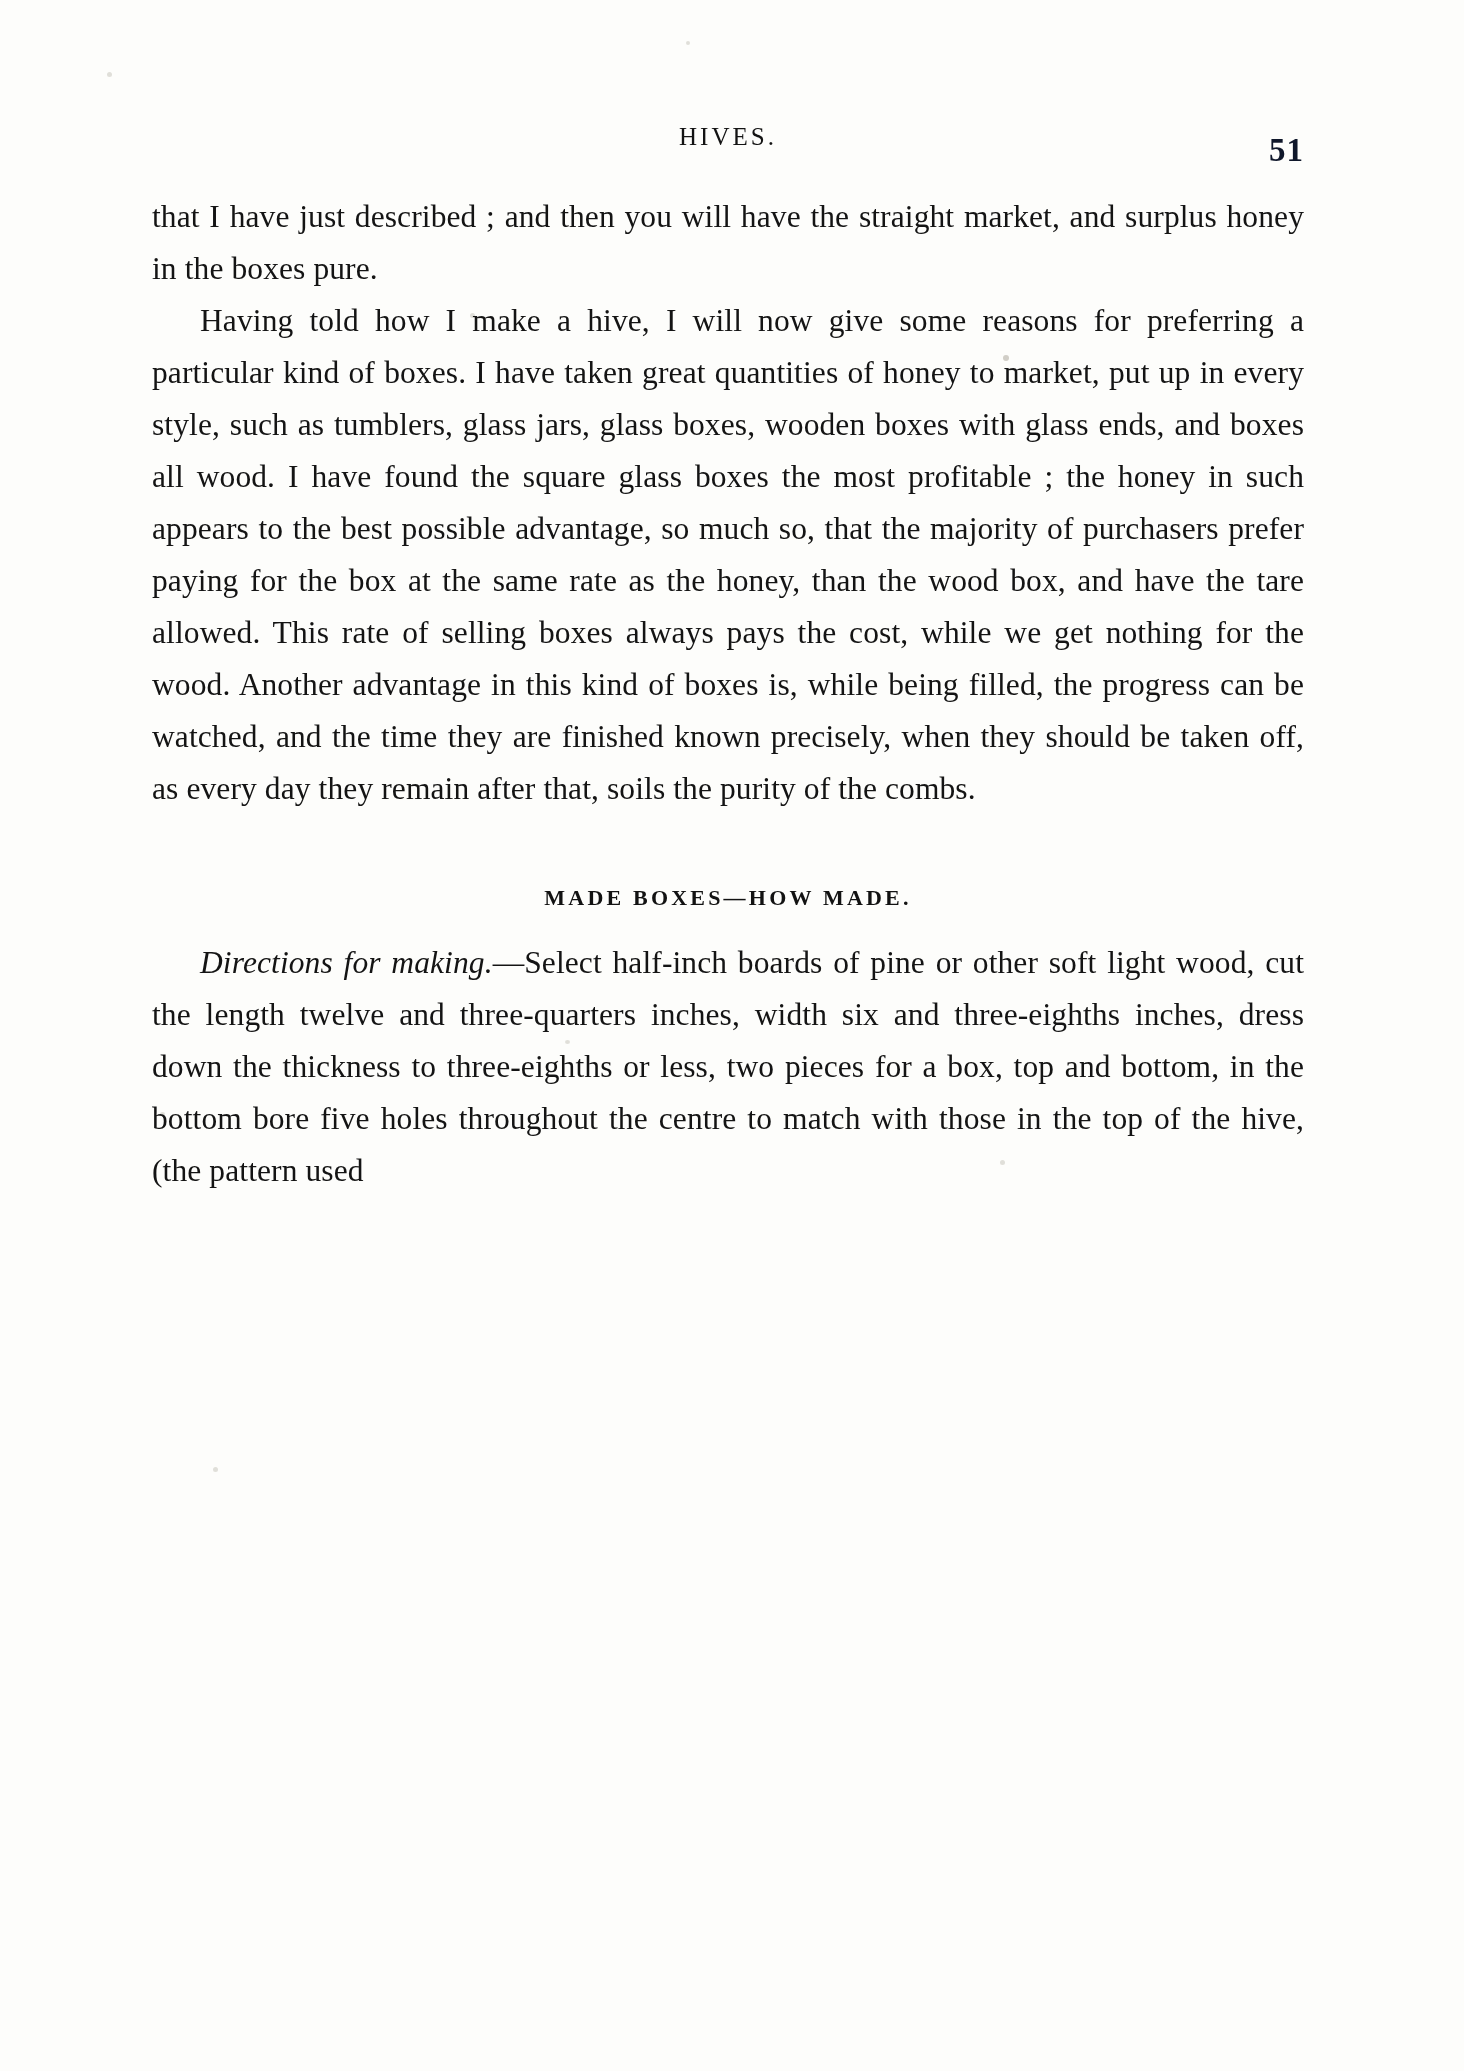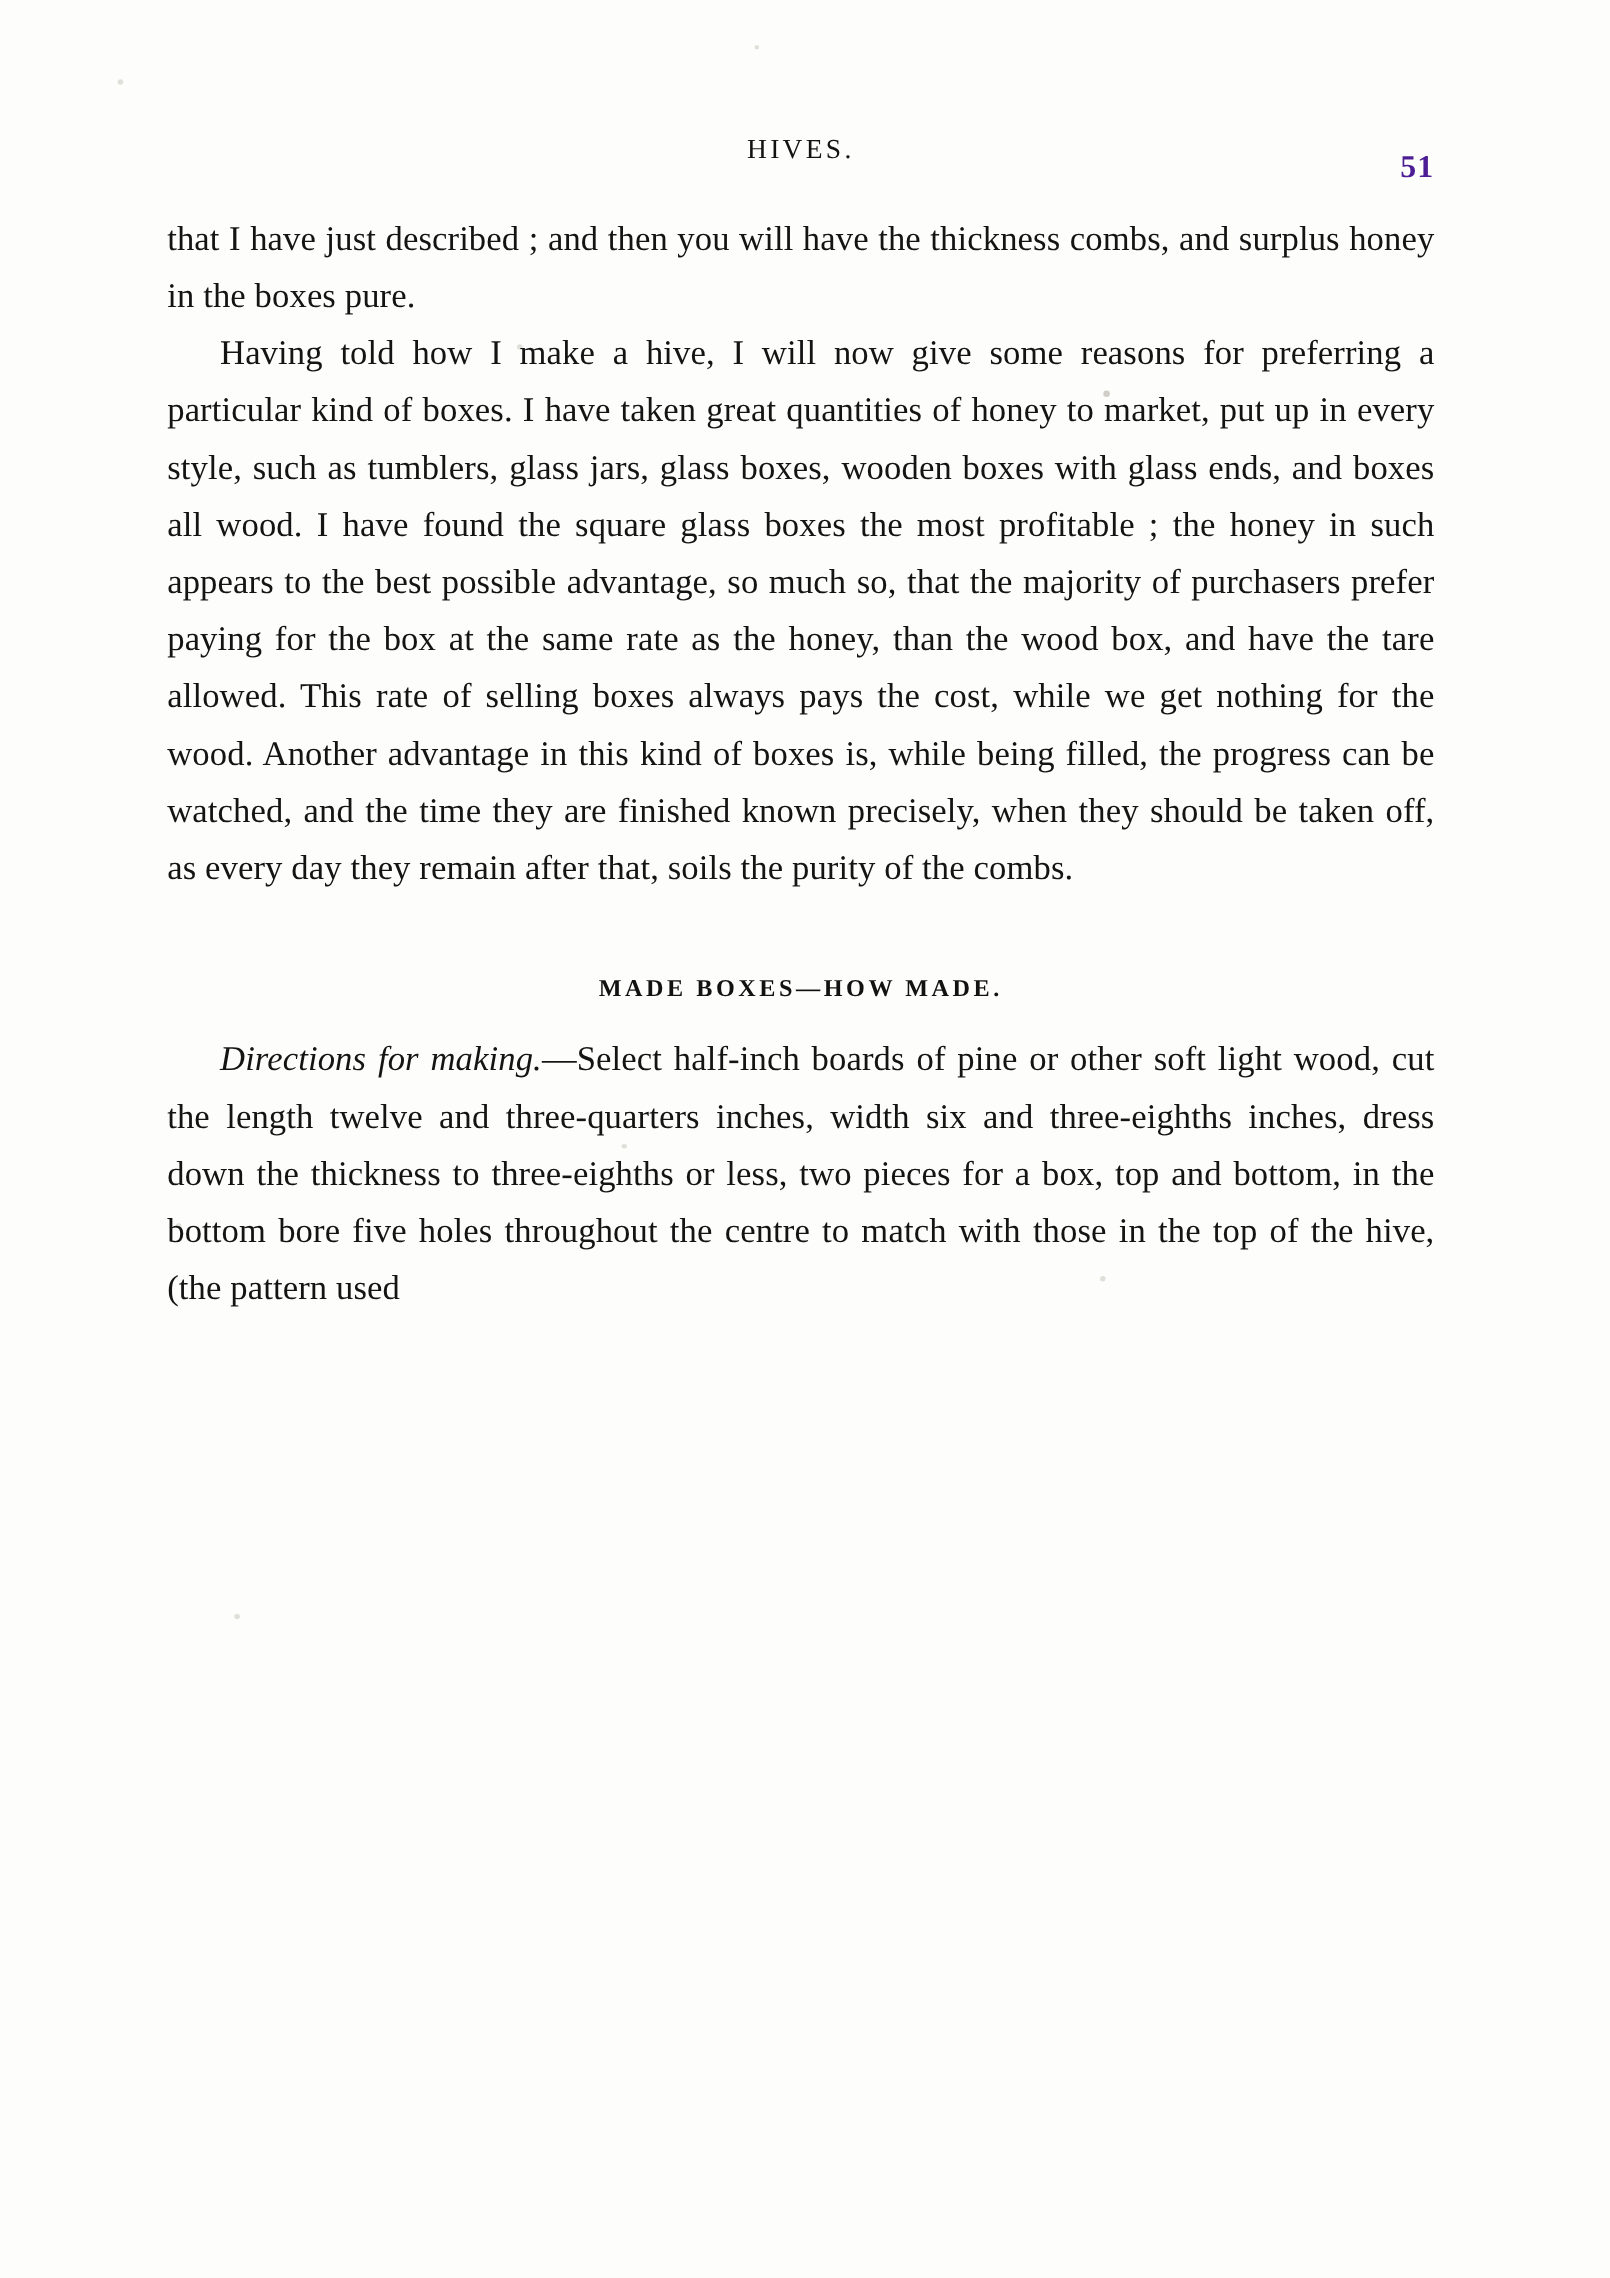--- a/index.html
+++ b/index.html
@@ -45,24 +45,24 @@
   .running-title {
     font-size: 25px;
     letter-spacing: 3px;
     font-weight: 400;
     color: #131313;
   }
   .folio {
     position: absolute;
     right: 0;
     bottom: 2px;
-    font-size: 29px;
+    font-size: 33px;
     font-weight: 700;
     letter-spacing: 1px;
-    color: #4c1d95;
+    color: #0f172a;
   }
   p.body {
     margin: 0;
     font-size: 31.5px;
     line-height: 52px;
     text-align: justify;
     text-justify: inter-word;
     color: #141414;
     letter-spacing: .1px;
   }
@@ -106,21 +106,21 @@
   <div class="speck" style="left:1000px; top:1160px; width:5px; height:5px;"></div>
   <div class="speck" style="left:565px; top:1040px; width:5px; height:4px;"></div>
 
   <div class="content">
 
     <div class="running-head">
       <span class="running-title">HIVES.</span>
       <span class="folio">51</span>
     </div>
 
-    <p class="body first-block">that I have just described ; and then you will have the thickness combs, and surplus honey in the boxes pure.</p>
+    <p class="body first-block">that I have just described ; and then you will have the straight market, and surplus honey in the boxes pure.</p>
 
 
     <p class="body indent">Having told how I make a hive, I will now give some reasons for preferring a particular kind of boxes. I have taken great quantities of honey to market, put up in every style, such as tumblers, glass jars, glass boxes, wooden boxes with glass ends, and boxes all wood.  I have found the square glass boxes the most profitable ; the honey in such appears to the best possible advantage, so much so, that the majority of purchasers prefer paying for the box at the same rate as the honey, than the wood box, and have the tare allowed.  This rate of selling boxes always pays the cost, while we get nothing for the wood.  Another advantage in this kind of boxes is, while being filled, the progress can be watched, and the time they are finished known precisely, when they should be taken off, as every day they remain after that, soils the purity of the combs.</p>
 
     <div class="section-head second">MADE BOXES—HOW MADE.</div>
 
     <p class="body indent last-block"><span class="run-in">Directions for making.</span><span>—Select half-inch boards of pine or other soft light wood, cut the length twelve and three-quarters inches, width six and three-eighths inches, dress down the thickness to three-eighths or less, two pieces for a box, top and bottom, in the bottom bore five holes throughout the centre to match with those in the top of the hive, (the pattern used</span></p>
 
   </div>
 </div>

